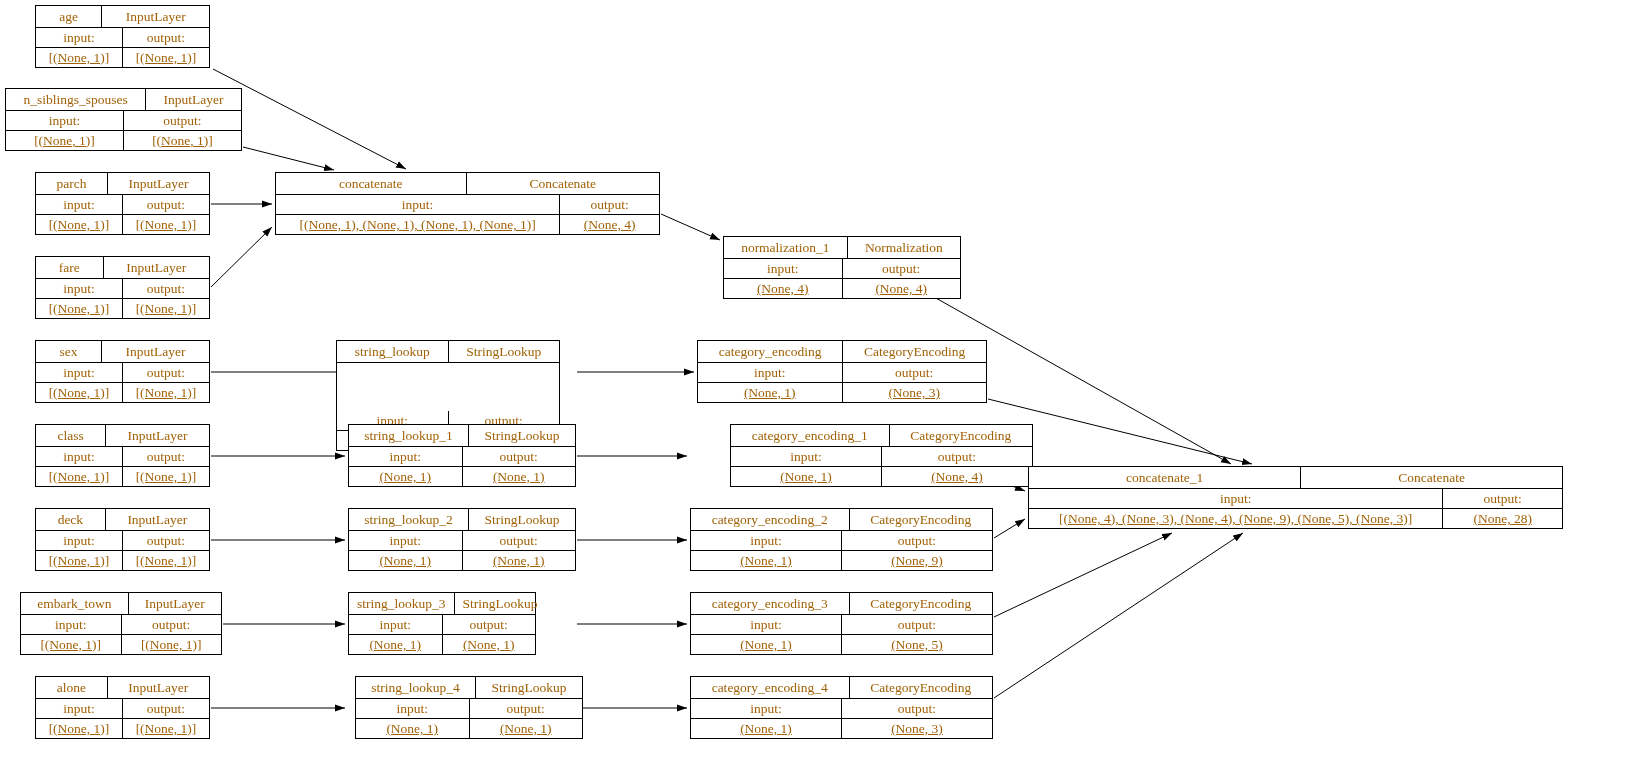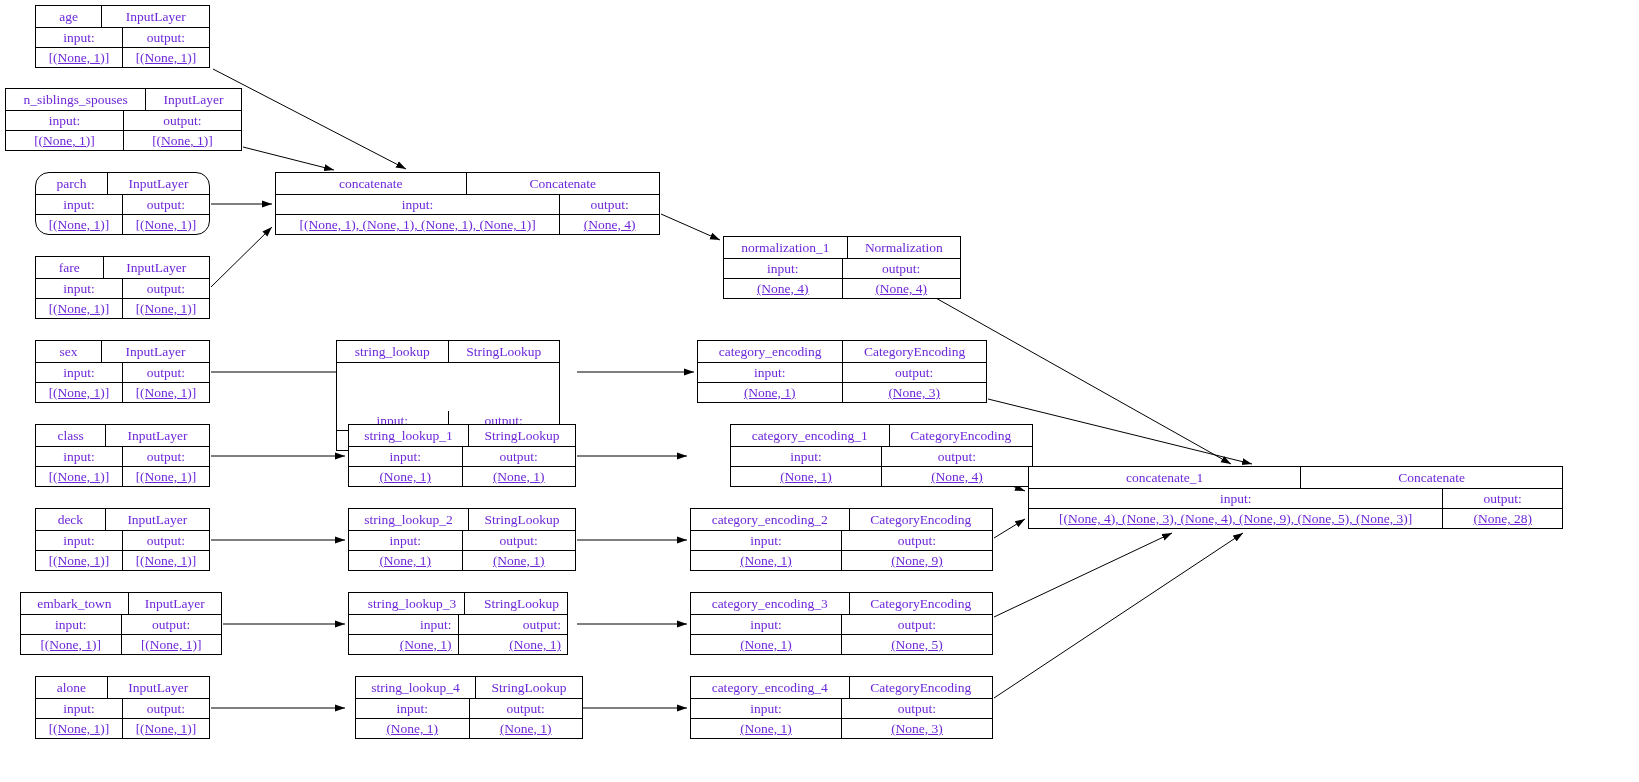--- a/index.html
+++ b/index.html
@@ -8,21 +8,21 @@
     background: #ffffff;
   }
   .canvas {
     position: relative;
     width: 1639px;
     height: 782px;
     background: #ffffff;
     font-family: "Liberation Serif", "DejaVu Serif", serif;
     font-size: 13.5px;
     line-height: 17px;
-    color: #6d28d9;
+    color: #a16207;
   }
   .edges-layer {
     position: absolute;
     left: 0;
     top: 0;
     width: 1639px;
     height: 782px;
     pointer-events: none;
   }
   .node {
@@ -126,21 +126,21 @@
       <div class="io-col input-col">
         <div class="io-label">input:</div>
         <div class="io-shape">[(None, 1)]</div>
       </div>
       <div class="io-col output-col">
         <div class="io-label">output:</div>
         <div class="io-shape">[(None, 1)]</div>
       </div>
     </div>
   </div>
-    <div class="node" style="left: 35px; top: 172px; width: 175px; border-color: rgb(0, 0, 0); border-radius: 14px;">
+    <div class="node" style="left: 35px; top: 172px; width: 175px; border-color: rgb(0, 0, 0);">
     <div class="title-row">
       <div class="cell name-cell">parch</div>
       <div class="cell type-cell">InputLayer</div>
     </div>
     <div class="io-row">
       <div class="io-col input-col">
         <div class="io-label">input:</div>
         <div class="io-shape">[(None, 1)]</div>
       </div>
       <div class="io-col output-col">
@@ -350,21 +350,21 @@
       <div class="io-col input-col">
         <div class="io-label">input:</div>
         <div class="io-shape">[(None, 1)]</div>
       </div>
       <div class="io-col output-col">
         <div class="io-label">output:</div>
         <div class="io-shape">[(None, 1)]</div>
       </div>
     </div>
   </div>
-    <div class="node" style="left: 348px; top: 592px; width: 220px; border-color: rgb(0, 0, 0); text-align: right;">
+    <div class="node" style="left: 348px; top: 592px; width: 188px; border-color: rgb(0, 0, 0);">
     <div class="title-row">
       <div class="cell name-cell">string_lookup_3</div>
       <div class="cell type-cell">StringLookup</div>
     </div>
     <div class="io-row">
       <div class="io-col input-col">
         <div class="io-label">input:</div>
         <div class="io-shape">(None, 1)</div>
       </div>
       <div class="io-col output-col">

